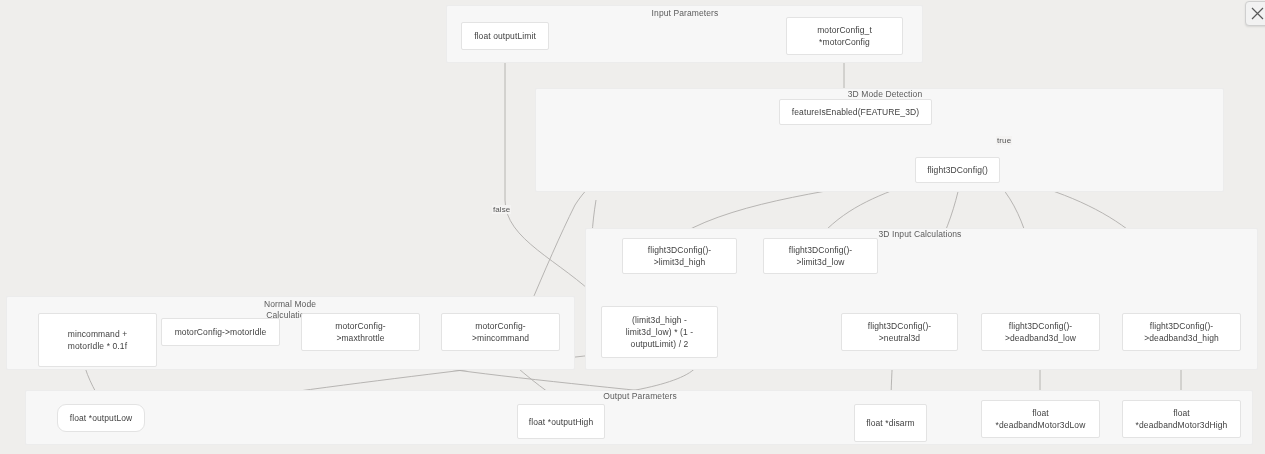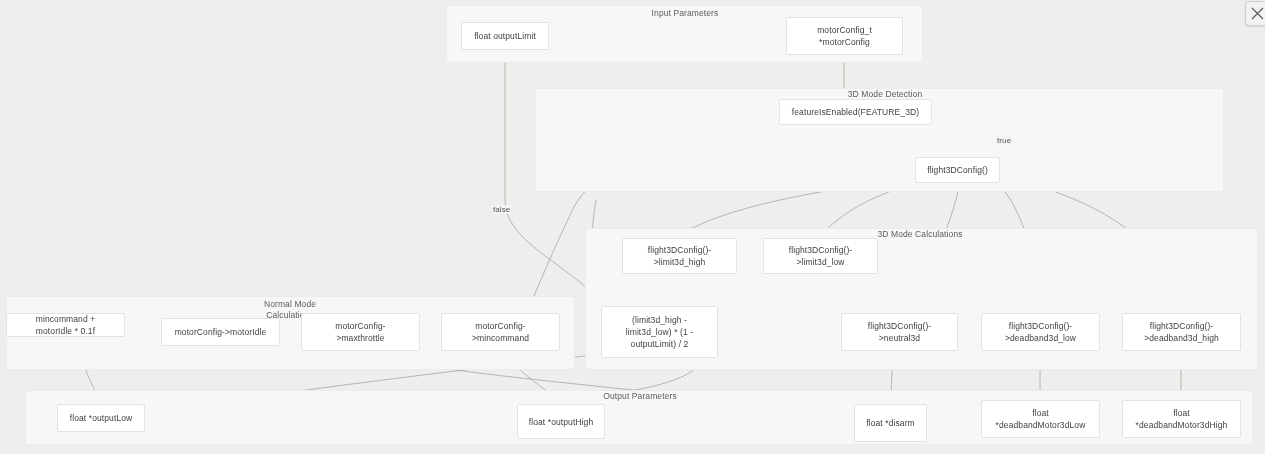--- a/index.html
+++ b/index.html
@@ -137,21 +137,21 @@
       <path d="M1181,351 L1181,396"></path>
     </g>
   </svg>
 
   <div id="groups-layer">
       <div class="group" style="left: 446px; top: 5px; width: 477px; height: 58px;"></div>
       <div class="group-label" style="left: 600px; top: 8px; width: 170px;">Input Parameters</div>
       <div class="group" style="left: 535px; top: 88px; width: 689px; height: 104px;"></div>
       <div class="group-label" style="left: 800px; top: 89px; width: 170px;">3D Mode Detection</div>
       <div class="group" style="left: 585px; top: 228px; width: 673px; height: 142px;"></div>
-      <div class="group-label" style="left: 835px; top: 229px; width: 170px;">3D Mode Calculations</div>
+      <div class="group-label" style="left: 835px; top: 229px; width: 170px;">3D Input Calculations</div>
       <div class="group" style="left: 6px; top: 296px; width: 569px; height: 74px;"></div>
       <div class="group-label" style="left: 205px; top: 299px; width: 170px;">Normal Mode
 Calculations</div>
       <div class="group" style="left: 25px; top: 390px; width: 1228px; height: 55px;"></div>
       <div class="group-label" style="left: 555px; top: 391px; width: 170px;">Output Parameters</div>
     </div>
   <div id="nodes-layer">
       <div class="node" style="left: 461px; top: 22px; width: 88px; height: 28px;">float outputLimit</div>
       <div class="node" style="left: 786px; top: 17px; width: 117px; height: 38px;">motorConfig_t
 *motorConfig</div>
@@ -163,28 +163,28 @@
 &gt;limit3d_low</div>
       <div class="node" style="left: 593px; top: 306px; width: 117px; height: 52px; margin-left: 8px;">(limit3d_high -
 limit3d_low) * (1 -
 outputLimit) / 2</div>
       <div class="node" style="left: 841px; top: 313px; width: 117px; height: 38px;">flight3DConfig()-
 &gt;neutral3d</div>
       <div class="node" style="left: 981px; top: 313px; width: 119px; height: 38px;">flight3DConfig()-
 &gt;deadband3d_low</div>
       <div class="node" style="left: 1122px; top: 313px; width: 119px; height: 38px;">flight3DConfig()-
 &gt;deadband3d_high</div>
-      <div class="node" style="left: 6px; top: 313px; width: 119px; height: 24px;">mincommand +
+      <div class="node" style="left: 38px; top: 313px; width: 119px; height: 54px;">mincommand +
 motorIdle * 0.1f</div>
       <div class="node" style="left: 161px; top: 318px; width: 119px; height: 28px;">motorConfig-&gt;motorIdle</div>
       <div class="node" style="left: 301px; top: 313px; width: 119px; height: 38px;">motorConfig-
 &gt;maxthrottle</div>
       <div class="node" style="left: 441px; top: 313px; width: 119px; height: 38px;">motorConfig-
 &gt;mincommand</div>
-      <div class="node" style="left: 57px; top: 404px; width: 88px; height: 28px;">float *outputLow</div>
+      <div class="node" style="left: 57px; top: 404px; width: 88px; height: 28px; border-radius: 9px;">float *outputLow</div>
       <div class="node" style="left: 517px; top: 404px; width: 88px; height: 35px;">float *outputHigh</div>
       <div class="node" style="left: 854px; top: 404px; width: 73px; height: 38px;">float *disarm</div>
       <div class="node" style="left: 981px; top: 400px; width: 119px; height: 38px;">float
 *deadbandMotor3dLow</div>
       <div class="node" style="left: 1122px; top: 400px; width: 119px; height: 38px;">float
 *deadbandMotor3dHigh</div>
     </div>
   <div id="labels-layer">
       <div class="edge-label" style="left: 996px; top: 136px;">true</div>
       <div class="edge-label" style="left: 492px; top: 205px;">false</div>

